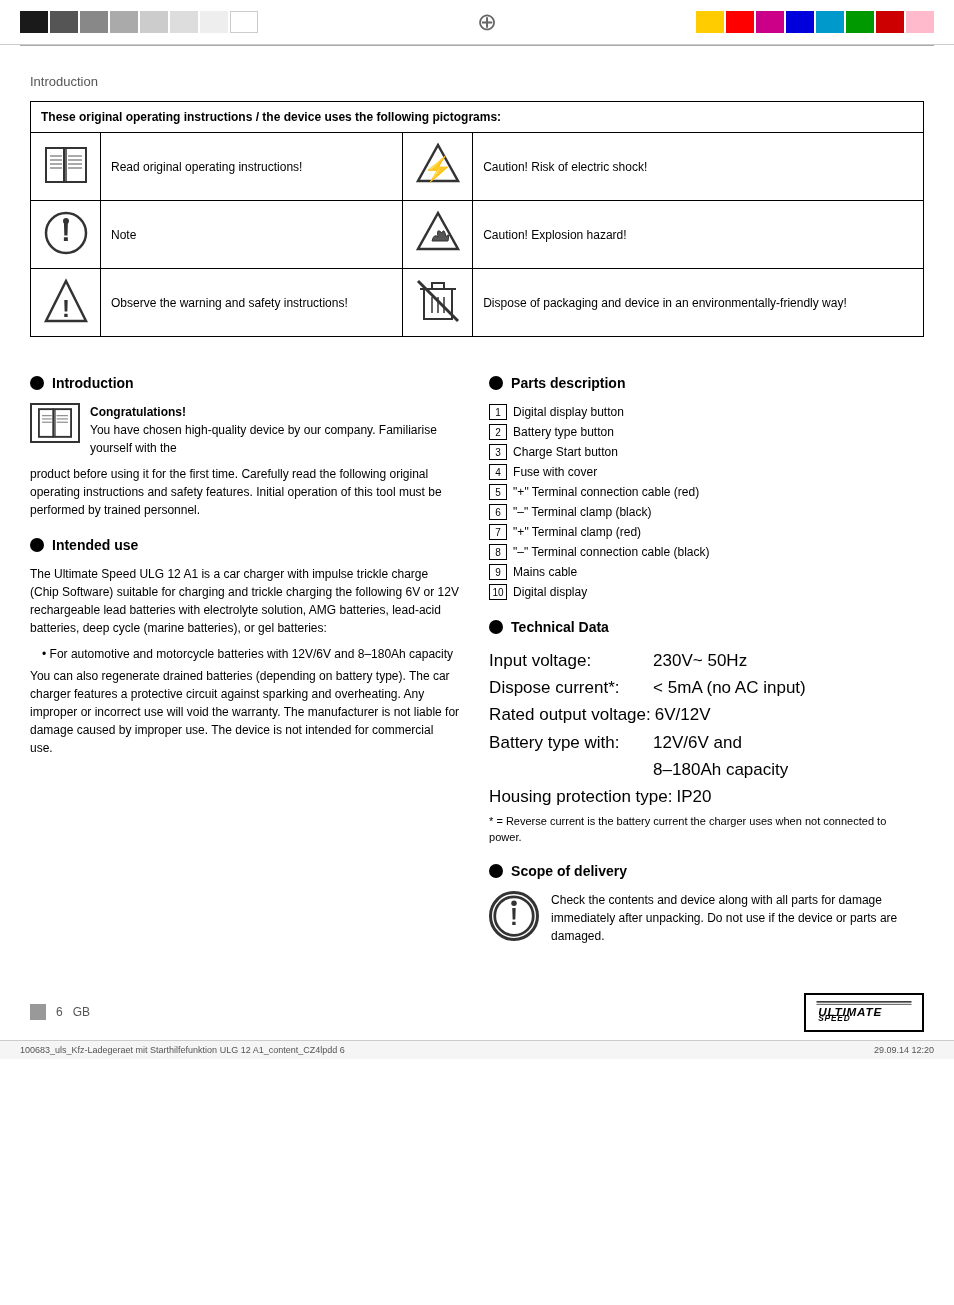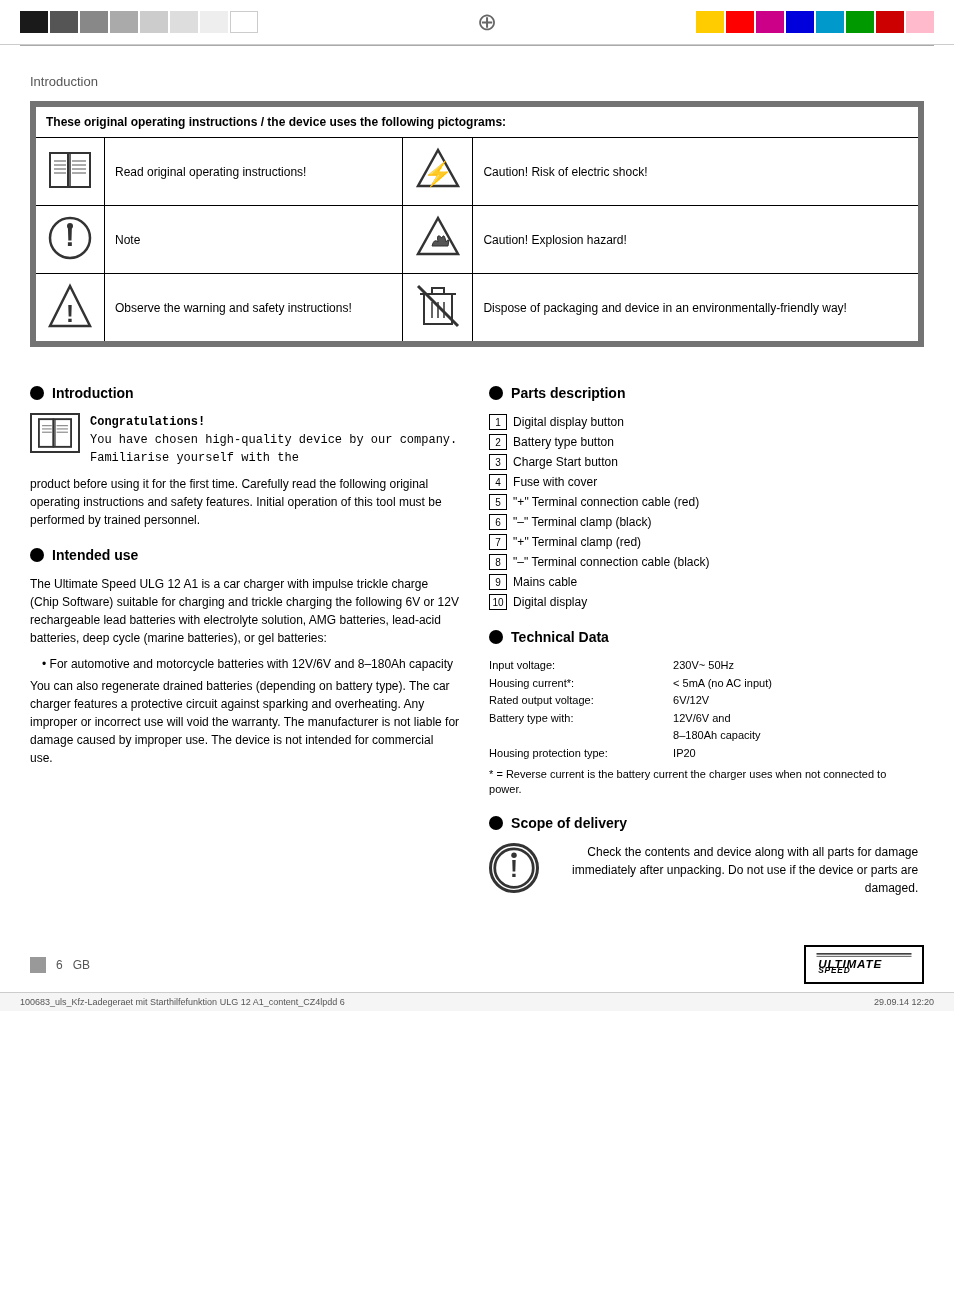--- a/index.html
+++ b/index.html
@@ -60,21 +60,21 @@
     .page-section-title {
       font-size: 13px;
       color: #555;
       margin-bottom: 12px;
       font-weight: normal;
     }
 
     
     .pictogram-table {
       width: 100%;
-      border: 6px solid #737373;
+      border: 1px solid #737373;
       border-collapse: collapse;
       margin-bottom: 20px;
     }
     .pictogram-table td {
       border: 1px solid #000;
       padding: 8px 10px;
       vertical-align: middle;
     }
     .pictogram-header {
       background: #fff;
@@ -143,21 +143,20 @@
       height: 40px;
       border: 2px solid #333;
       display: flex;
       align-items: center;
       justify-content: center;
       font-size: 20px;
     }
     .intro-text-inline {
       font-size: 12px;
       line-height: 1.5;
-      font-family: Liberation Mono, monospace;
     }
 
     .body-text {
       font-size: 12px;
       line-height: 1.5;
       margin-bottom: 8px;
     }
 
     .bullet-item {
       font-size: 12px;
@@ -197,22 +196,22 @@
       flex-shrink: 0;
       margin-top: 1px;
     }
 
     
     .tech-data {
       margin-top: 8px;
     }
     .tech-row {
       display: flex;
-      gap: 24px;
-      font-size: 11px;
+      gap: 4px;
+      font-size: 17px;
       line-height: 1.6;
       justify-content: center;
     }
     .tech-label {
       min-width: 160px;
       flex-shrink: 0;
     }
     .tech-value {
       flex: 1;
     }
@@ -236,21 +235,20 @@
       border-radius: 50%;
       display: flex;
       align-items: center;
       justify-content: center;
       font-size: 22px;
       font-weight: bold;
     }
     .scope-text {
       font-size: 12px;
       line-height: 1.5;
-      text-align: right;
     }
 
     
     .page-footer {
       display: flex;
       justify-content: space-between;
       align-items: center;
       padding: 8px 30px;
       margin-top: 20px;
       border-top: none;
@@ -510,21 +508,21 @@
           <div class="section-bullet"></div>
           <span class="section-title">Technical Data</span>
         </div>
 
         <div class="tech-data">
           <div class="tech-row">
             <span class="tech-label">Input voltage:</span>
             <span class="tech-value">230V~ 50Hz</span>
           </div>
           <div class="tech-row">
-            <span class="tech-label">Housing current*:</span>
+            <span class="tech-label">Dispose current*:</span>
             <span class="tech-value">&lt; 5mA (no AC input)</span>
           </div>
           <div class="tech-row">
             <span class="tech-label">Rated output voltage:</span>
             <span class="tech-value">6V/12V</span>
           </div>
           <div class="tech-row">
             <span class="tech-label">Battery type with:</span>
             <span class="tech-value">12V/6V and</span>
           </div>

